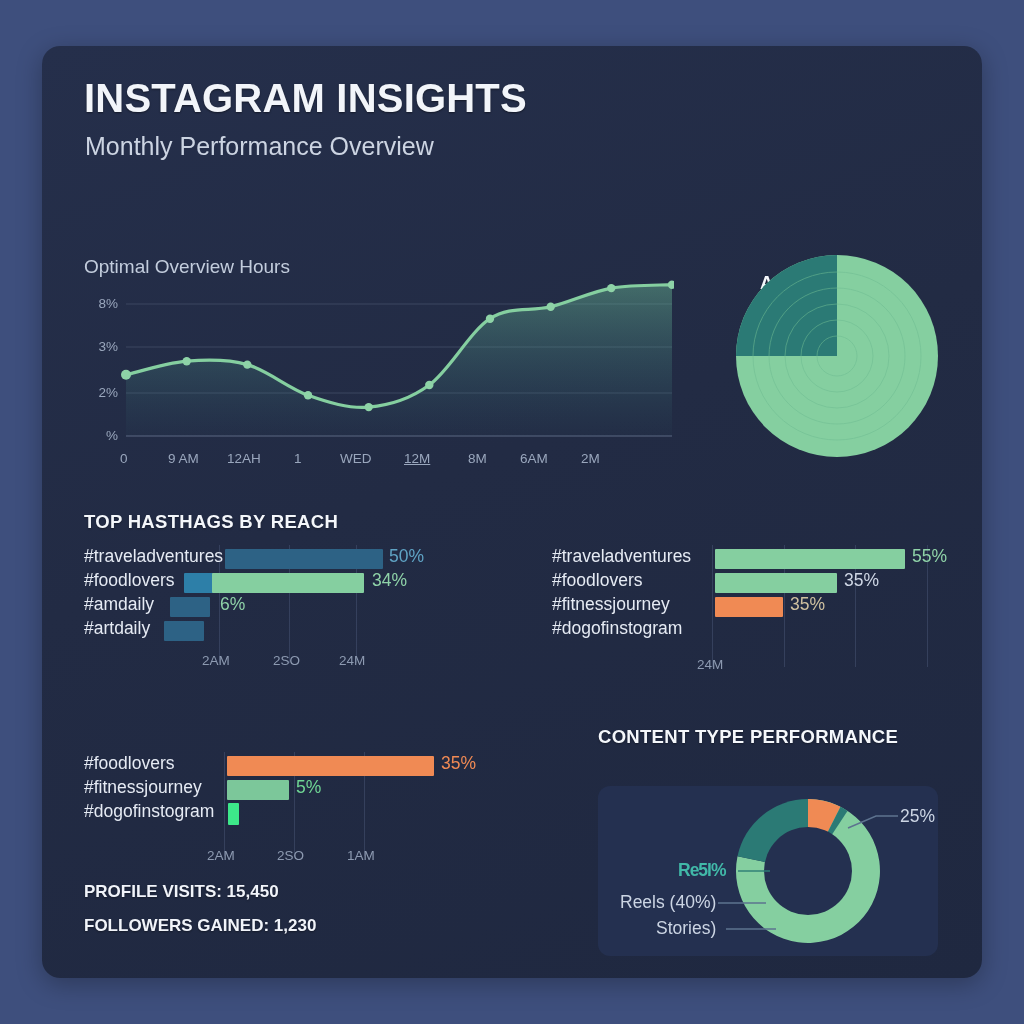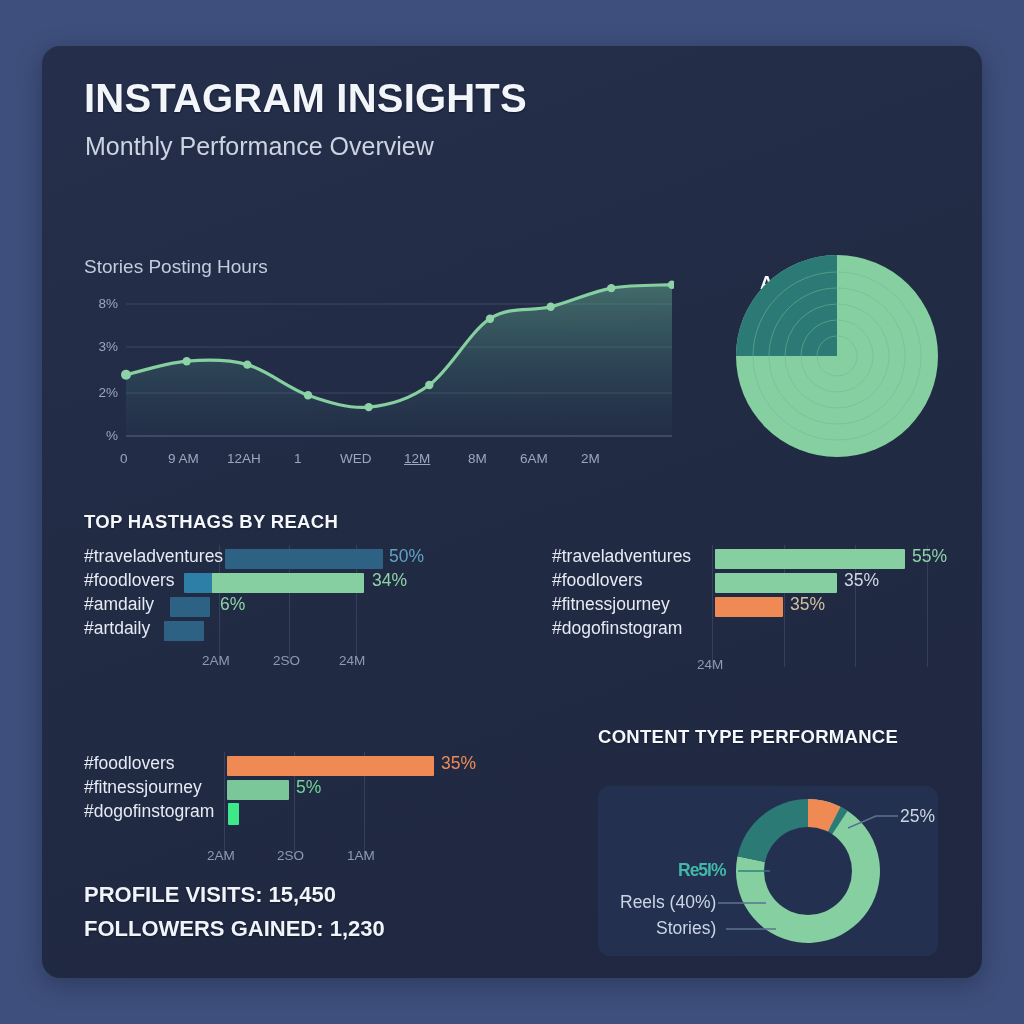--- a/index.html
+++ b/index.html
@@ -101,37 +101,37 @@
     border-radius: 12px;
   }
   .donut-lbl {
     position: absolute;
     font-size: 17.5px;
     color: #ccd5e4;
     white-space: nowrap;
   }
   .stat {
     position: absolute;
-    font-size: 22px;
+    font-size: 17px;
     font-weight: bold;
     color: #f1f4fa;
     white-space: nowrap;
     text-shadow: 0 1px 2px rgba(0,0,0,.4);
   }
 </style>
 </head>
 <body>
 
 <div id="root">
   <div class="card">
 
     <div class="h1">INSTAGRAM INSIGHTS</div>
     <div class="h2">Monthly Performance Overview</div>
 
-    <div class="sect-sub" style="left:42px; top:210px;">Stories Posting Hours</div>
+    <div class="sect-sub" style="left:42px; top:210px;">Optimal Overview Hours</div>
 
     <div id="line-chart-wrap">
       <div class="axis-lbl y" style="left:0px; top:60px; width:34px;">8%</div>
       <div class="axis-lbl y" style="left:0px; top:103px; width:34px;">3%</div>
       <div class="axis-lbl y" style="left:0px; top:149px; width:34px;">2%</div>
       <div class="axis-lbl y" style="left:0px; top:192px; width:34px;">%</div>
 
       <svg id="line-svg" width="590" height="240" viewBox="0 0 590 240">
         <defs>
           <linearGradient id="areaGrad" x1="0" y1="0" x2="0" y2="1">

